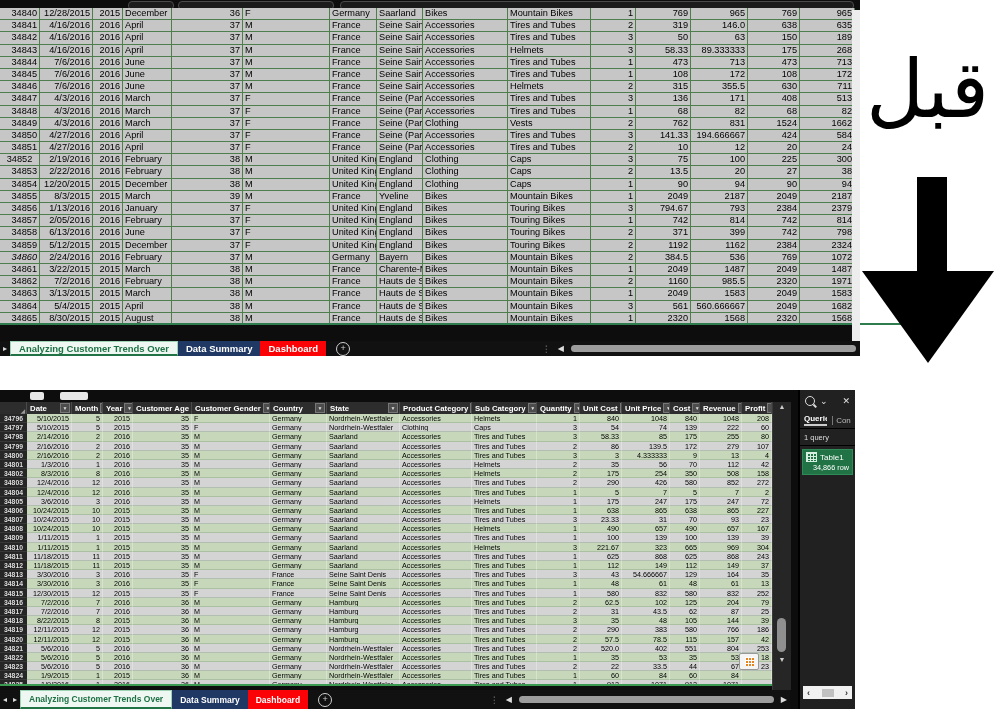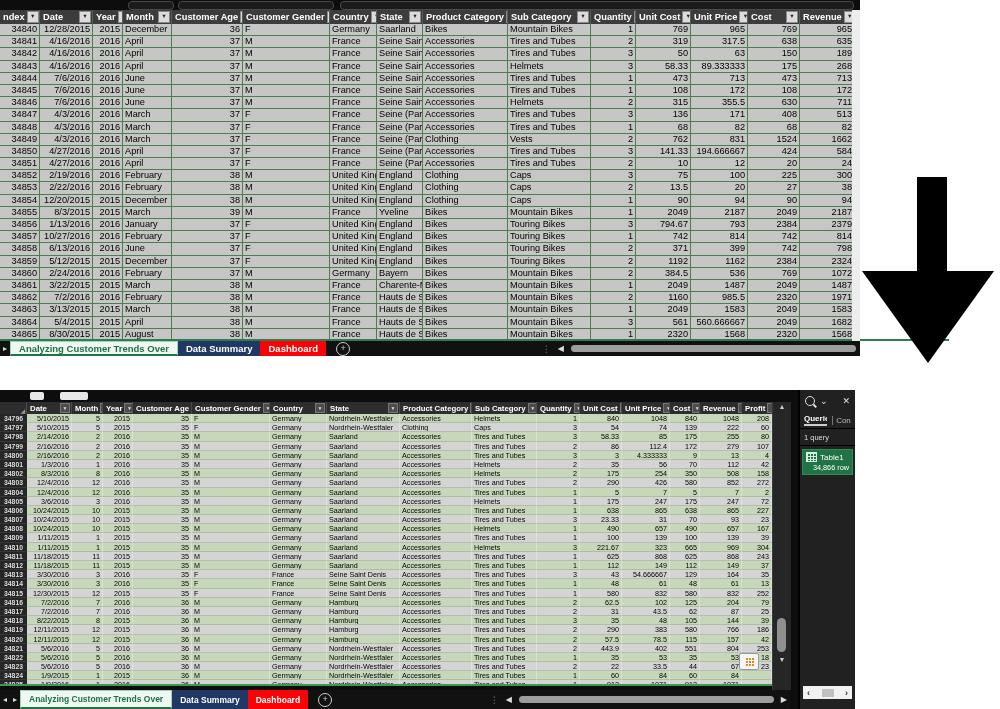--- a/index.html
+++ b/index.html
@@ -9,21 +9,21 @@
   
   .shot-top{position:absolute;left:0;top:0;width:860px;height:356px;background:#0d0d0d;}
   .tbox{position:absolute;border:1px solid #4a4a4a;border-radius:4px;background:#1b1b1b;height:7px;top:1px;}
   .t-head{position:absolute;left:0;top:10px;width:852px;height:14px;display:flex;background:#3c3c3c;}
   .hcell{position:relative;display:flex;align-items:center;justify-content:space-between;
          color:#fff;font-weight:bold;font-size:9.3px;padding:0 1px 0 3px;box-sizing:border-box;
          border-right:1px solid #5a5a5a;white-space:nowrap;overflow:hidden;flex:none;}
   .fbox{width:10px;height:10px;background:#dcdcdc;border:1px solid #8a8a8a;color:#222;
         font-size:5.5px;line-height:9px;text-align:center;flex:none;margin-left:2px;}
   .fbox.fdark{background:#4d4d4d;border-color:#777;color:#ddd;width:8px;height:8px;line-height:8px;font-size:5px;}
-  .t-body{position:absolute;left:0;top:24px;width:949px;height:317px;overflow:hidden;
+  .t-body{position:absolute;left:0;top:8px;width:949px;height:317px;overflow:hidden;
           border-bottom:2px solid #2f7d4f;box-sizing:border-box;}
   .trow{display:flex;height:12.19px;}
   .tcell{box-sizing:border-box;flex:none;border-right:1px solid #4e7e4e;border-bottom:1px solid #4e7e4e;
          background:#c6c6c6;color:#000;font-size:9.2px;line-height:11px;padding:0 2px;
          white-space:nowrap;overflow:hidden;}
   .al{text-align:left;} .ar{text-align:right;}
   .rstrip{position:absolute;left:852px;top:10px;width:8px;height:331px;background:#ededed;}
 
   
   .tabbar{position:absolute;display:flex;align-items:center;background:#111;color:#ccc;overflow:hidden;}
@@ -197,21 +197,21 @@
           <div class="tcell ar" style="width: 30px;">2016</div>
           <div class="tcell al" style="width: 49px;">April</div>
           <div class="tcell ar" style="width: 71px;">37</div>
           <div class="tcell al" style="width: 87px;">M</div>
           <div class="tcell al" style="width: 47px;">France</div>
           <div class="tcell al" style="width: 46px;">Seine Sain</div>
           <div class="tcell al" style="width: 85px;">Accessories</div>
           <div class="tcell al" style="width: 83px;">Tires and Tubes</div>
           <div class="tcell ar" style="width: 45px;">2</div>
           <div class="tcell ar" style="width: 55px;">319</div>
-          <div class="tcell ar" style="width: 57px;">317.5</div>
+          <div class="tcell ar" style="width: 57px;">146.0</div>
           <div class="tcell ar" style="width: 52px;">638</div>
           <div class="tcell ar" style="width: 55px;">635</div>
         </div>
         <div class="trow">
           <div class="tcell ar" style="width: 40px;">34842</div>
           <div class="tcell ar" style="width: 53px;">4/16/2016</div>
           <div class="tcell ar" style="width: 30px;">2016</div>
           <div class="tcell al" style="width: 49px;">April</div>
           <div class="tcell ar" style="width: 71px;">37</div>
           <div class="tcell al" style="width: 87px;">M</div>
@@ -372,21 +372,21 @@
           <div class="tcell al" style="width: 46px;">Seine (Par</div>
           <div class="tcell al" style="width: 85px;">Accessories</div>
           <div class="tcell al" style="width: 83px;">Tires and Tubes</div>
           <div class="tcell ar" style="width: 45px;">2</div>
           <div class="tcell ar" style="width: 55px;">10</div>
           <div class="tcell ar" style="width: 57px;">12</div>
           <div class="tcell ar" style="width: 52px;">20</div>
           <div class="tcell ar" style="width: 55px;">24</div>
         </div>
         <div class="trow">
-          <div class="tcell ar" style="width: 40px;">34852</div>
+          <div class="tcell ar" style="width: 40px; text-align: center;">34852</div>
           <div class="tcell ar" style="width: 53px;">2/19/2016</div>
           <div class="tcell ar" style="width: 30px;">2016</div>
           <div class="tcell al" style="width: 49px;">February</div>
           <div class="tcell ar" style="width: 71px;">38</div>
           <div class="tcell al" style="width: 87px;">M</div>
           <div class="tcell al" style="width: 47px;">United King</div>
           <div class="tcell al" style="width: 46px;">England</div>
           <div class="tcell al" style="width: 85px;">Clothing</div>
           <div class="tcell al" style="width: 83px;">Caps</div>
           <div class="tcell ar" style="width: 45px;">3</div>
@@ -458,21 +458,21 @@
           <div class="tcell al" style="width: 85px;">Bikes</div>
           <div class="tcell al" style="width: 83px;">Touring Bikes</div>
           <div class="tcell ar" style="width: 45px;">3</div>
           <div class="tcell ar" style="width: 55px;">794.67</div>
           <div class="tcell ar" style="width: 57px;">793</div>
           <div class="tcell ar" style="width: 52px;">2384</div>
           <div class="tcell ar" style="width: 55px;">2379</div>
         </div>
         <div class="trow">
           <div class="tcell ar" style="width: 40px;">34857</div>
-          <div class="tcell ar" style="width: 53px;">10/27/2016</div>
+          <div class="tcell ar" style="width: 53px;">2/05/2016</div>
           <div class="tcell ar" style="width: 30px;">2016</div>
           <div class="tcell al" style="width: 49px;">February</div>
           <div class="tcell ar" style="width: 71px;">37</div>
           <div class="tcell al" style="width: 87px;">F</div>
           <div class="tcell al" style="width: 47px;">United King</div>
           <div class="tcell al" style="width: 46px;">England</div>
           <div class="tcell al" style="width: 85px;">Bikes</div>
           <div class="tcell al" style="width: 83px;">Touring Bikes</div>
           <div class="tcell ar" style="width: 45px;">1</div>
           <div class="tcell ar" style="width: 55px;">742</div>
@@ -508,21 +508,21 @@
           <div class="tcell al" style="width: 46px;">England</div>
           <div class="tcell al" style="width: 85px;">Bikes</div>
           <div class="tcell al" style="width: 83px;">Touring Bikes</div>
           <div class="tcell ar" style="width: 45px;">2</div>
           <div class="tcell ar" style="width: 55px;">1192</div>
           <div class="tcell ar" style="width: 57px;">1162</div>
           <div class="tcell ar" style="width: 52px;">2384</div>
           <div class="tcell ar" style="width: 55px;">2324</div>
         </div>
         <div class="trow">
-          <div class="tcell ar" style="width: 40px;">34860</div>
+          <div class="tcell ar" style="width: 40px; font-style: italic;">34860</div>
           <div class="tcell ar" style="width: 53px;">2/24/2016</div>
           <div class="tcell ar" style="width: 30px;">2016</div>
           <div class="tcell al" style="width: 49px;">February</div>
           <div class="tcell ar" style="width: 71px;">37</div>
           <div class="tcell al" style="width: 87px;">M</div>
           <div class="tcell al" style="width: 47px;">Germany</div>
           <div class="tcell al" style="width: 46px;">Bayern</div>
           <div class="tcell al" style="width: 85px;">Bikes</div>
           <div class="tcell al" style="width: 83px;">Mountain Bikes</div>
           <div class="tcell ar" style="width: 45px;">2</div>
@@ -624,20 +624,21 @@
         <div class="sheet-tab tab-blue">Data Summary</div>
         <div class="sheet-tab tab-red">Dashboard</div>
         <div class="addbtn">+</div>
         <div class="spacer"></div>
         <span class="dots">⋮</span>
         <span class="navgl">◀</span>
         <div class="pill" style="width: 285px;"></div>
       </div>
   </div>
 
+  <div class="arabic ar-before" dir="rtl">قبل</div>
   <div class="arrow-stem"></div>
   <div class="arrow-head"></div>
 
   <div class="shot-bottom">
     <div class="sbox" style="left:30px;width:14px;"></div>
     <div class="sbox" style="left:60px;width:28px;"></div>
     <div class="b-head" id="bot-head">
         <div class="gutterh">
           <span class="selall">◢</span>
         </div>
@@ -763,21 +764,21 @@
           <div class="bcell ar" style="width: 31px;">2</div>
           <div class="bcell ar" style="width: 30px;">2016</div>
           <div class="bcell ar" style="width: 59px;">35</div>
           <div class="bcell al" style="width: 78px;">M</div>
           <div class="bcell al" style="width: 57px;">Germany</div>
           <div class="bcell al" style="width: 73px;">Saarland</div>
           <div class="bcell al" style="width: 72px;">Accessories</div>
           <div class="bcell al" style="width: 65px;">Tires and Tubes</div>
           <div class="bcell ar" style="width: 43px;">2</div>
           <div class="bcell ar" style="width: 42px;">86</div>
-          <div class="bcell ar" style="width: 48px;">112.4</div>
+          <div class="bcell ar" style="width: 48px;">139.5</div>
           <div class="bcell ar" style="width: 30px;">172</div>
           <div class="bcell ar" style="width: 42px;">279</div>
           <div class="bcell ar" style="width: 30px;">107</div>
         </div>
         <div class="brow">
           <div class="gcell">34800</div>
           <div class="bcell ar" style="width: 45px;">2/16/2016</div>
           <div class="bcell ar" style="width: 31px;">2</div>
           <div class="bcell ar" style="width: 30px;">2016</div>
           <div class="bcell ar" style="width: 59px;">35</div>
@@ -1158,21 +1159,21 @@
           <div class="bcell ar" style="width: 45px;">5/6/2016</div>
           <div class="bcell ar" style="width: 31px;">5</div>
           <div class="bcell ar" style="width: 30px;">2016</div>
           <div class="bcell ar" style="width: 59px;">36</div>
           <div class="bcell al" style="width: 78px;">M</div>
           <div class="bcell al" style="width: 57px;">Germany</div>
           <div class="bcell al" style="width: 73px;">Nordrhein-Westfaler</div>
           <div class="bcell al" style="width: 72px;">Accessories</div>
           <div class="bcell al" style="width: 65px;">Tires and Tubes</div>
           <div class="bcell ar" style="width: 43px;">2</div>
-          <div class="bcell ar" style="width: 42px;">443.9</div>
+          <div class="bcell ar" style="width: 42px;">520.0</div>
           <div class="bcell ar" style="width: 48px;">402</div>
           <div class="bcell ar" style="width: 30px;">551</div>
           <div class="bcell ar" style="width: 42px;">804</div>
           <div class="bcell ar" style="width: 30px;">253</div>
         </div>
         <div class="brow">
           <div class="gcell">34822</div>
           <div class="bcell ar" style="width: 45px;">5/6/2016</div>
           <div class="bcell ar" style="width: 31px;">5</div>
           <div class="bcell ar" style="width: 30px;">2016</div>

